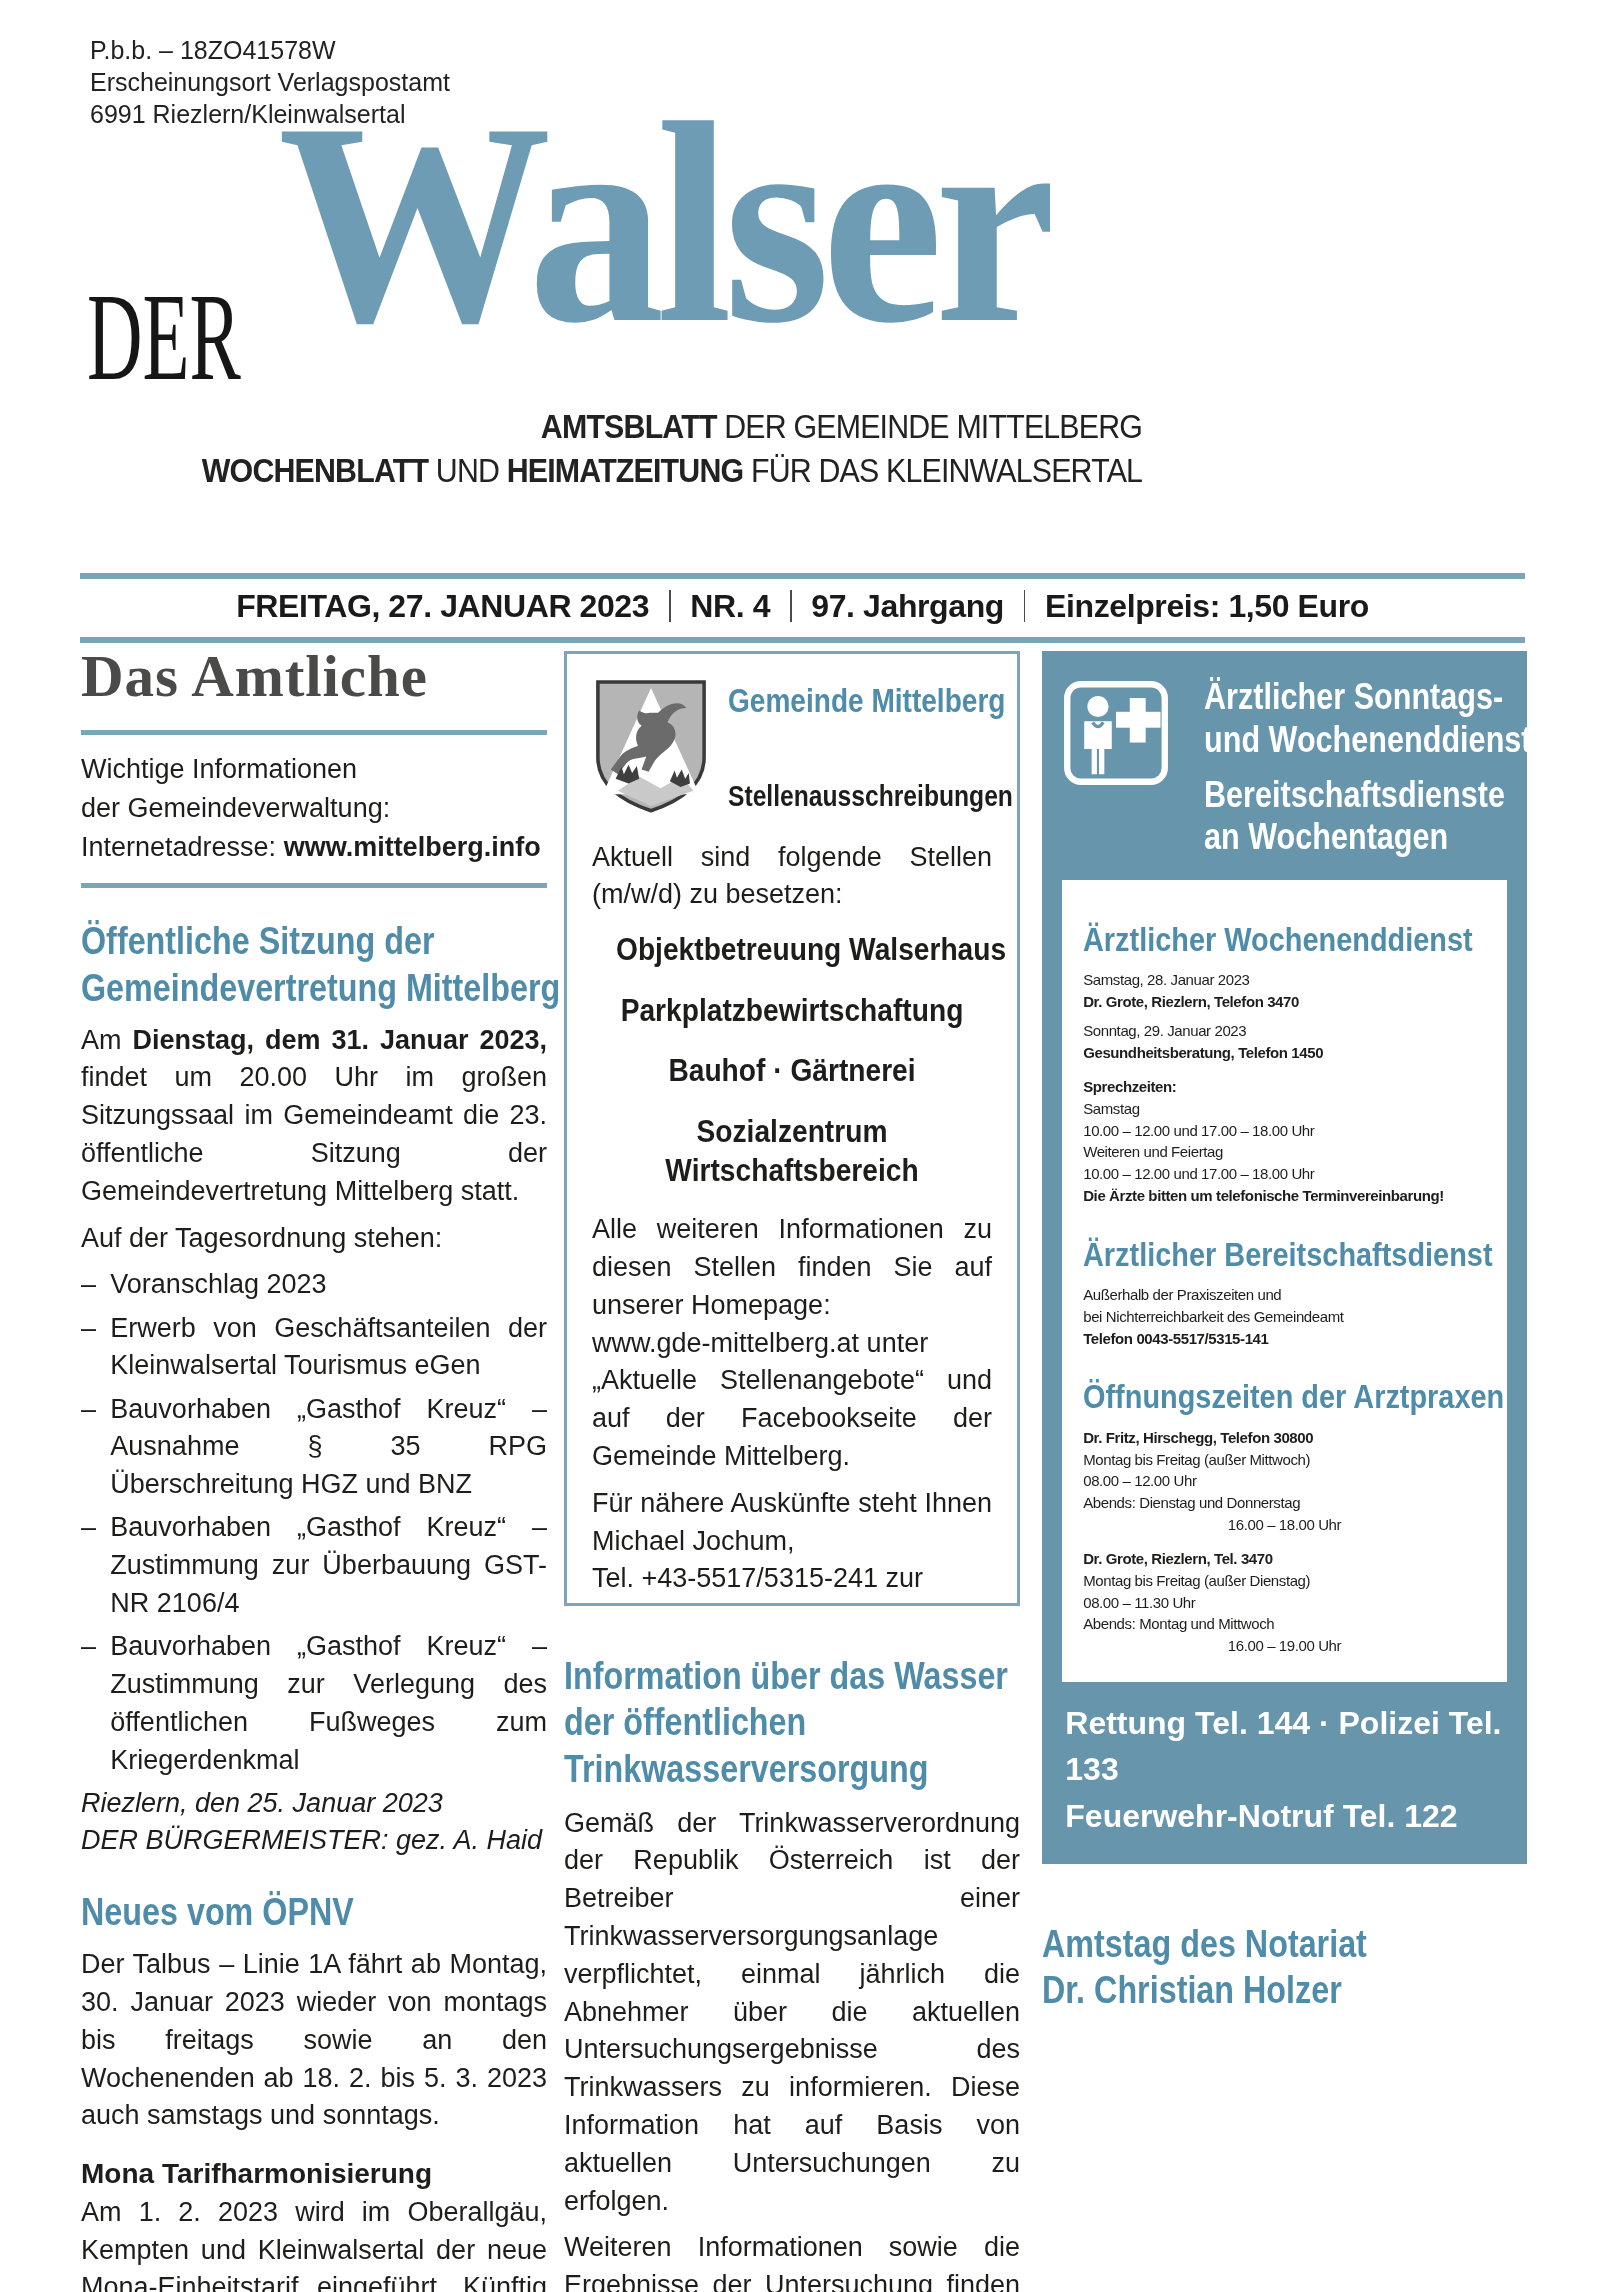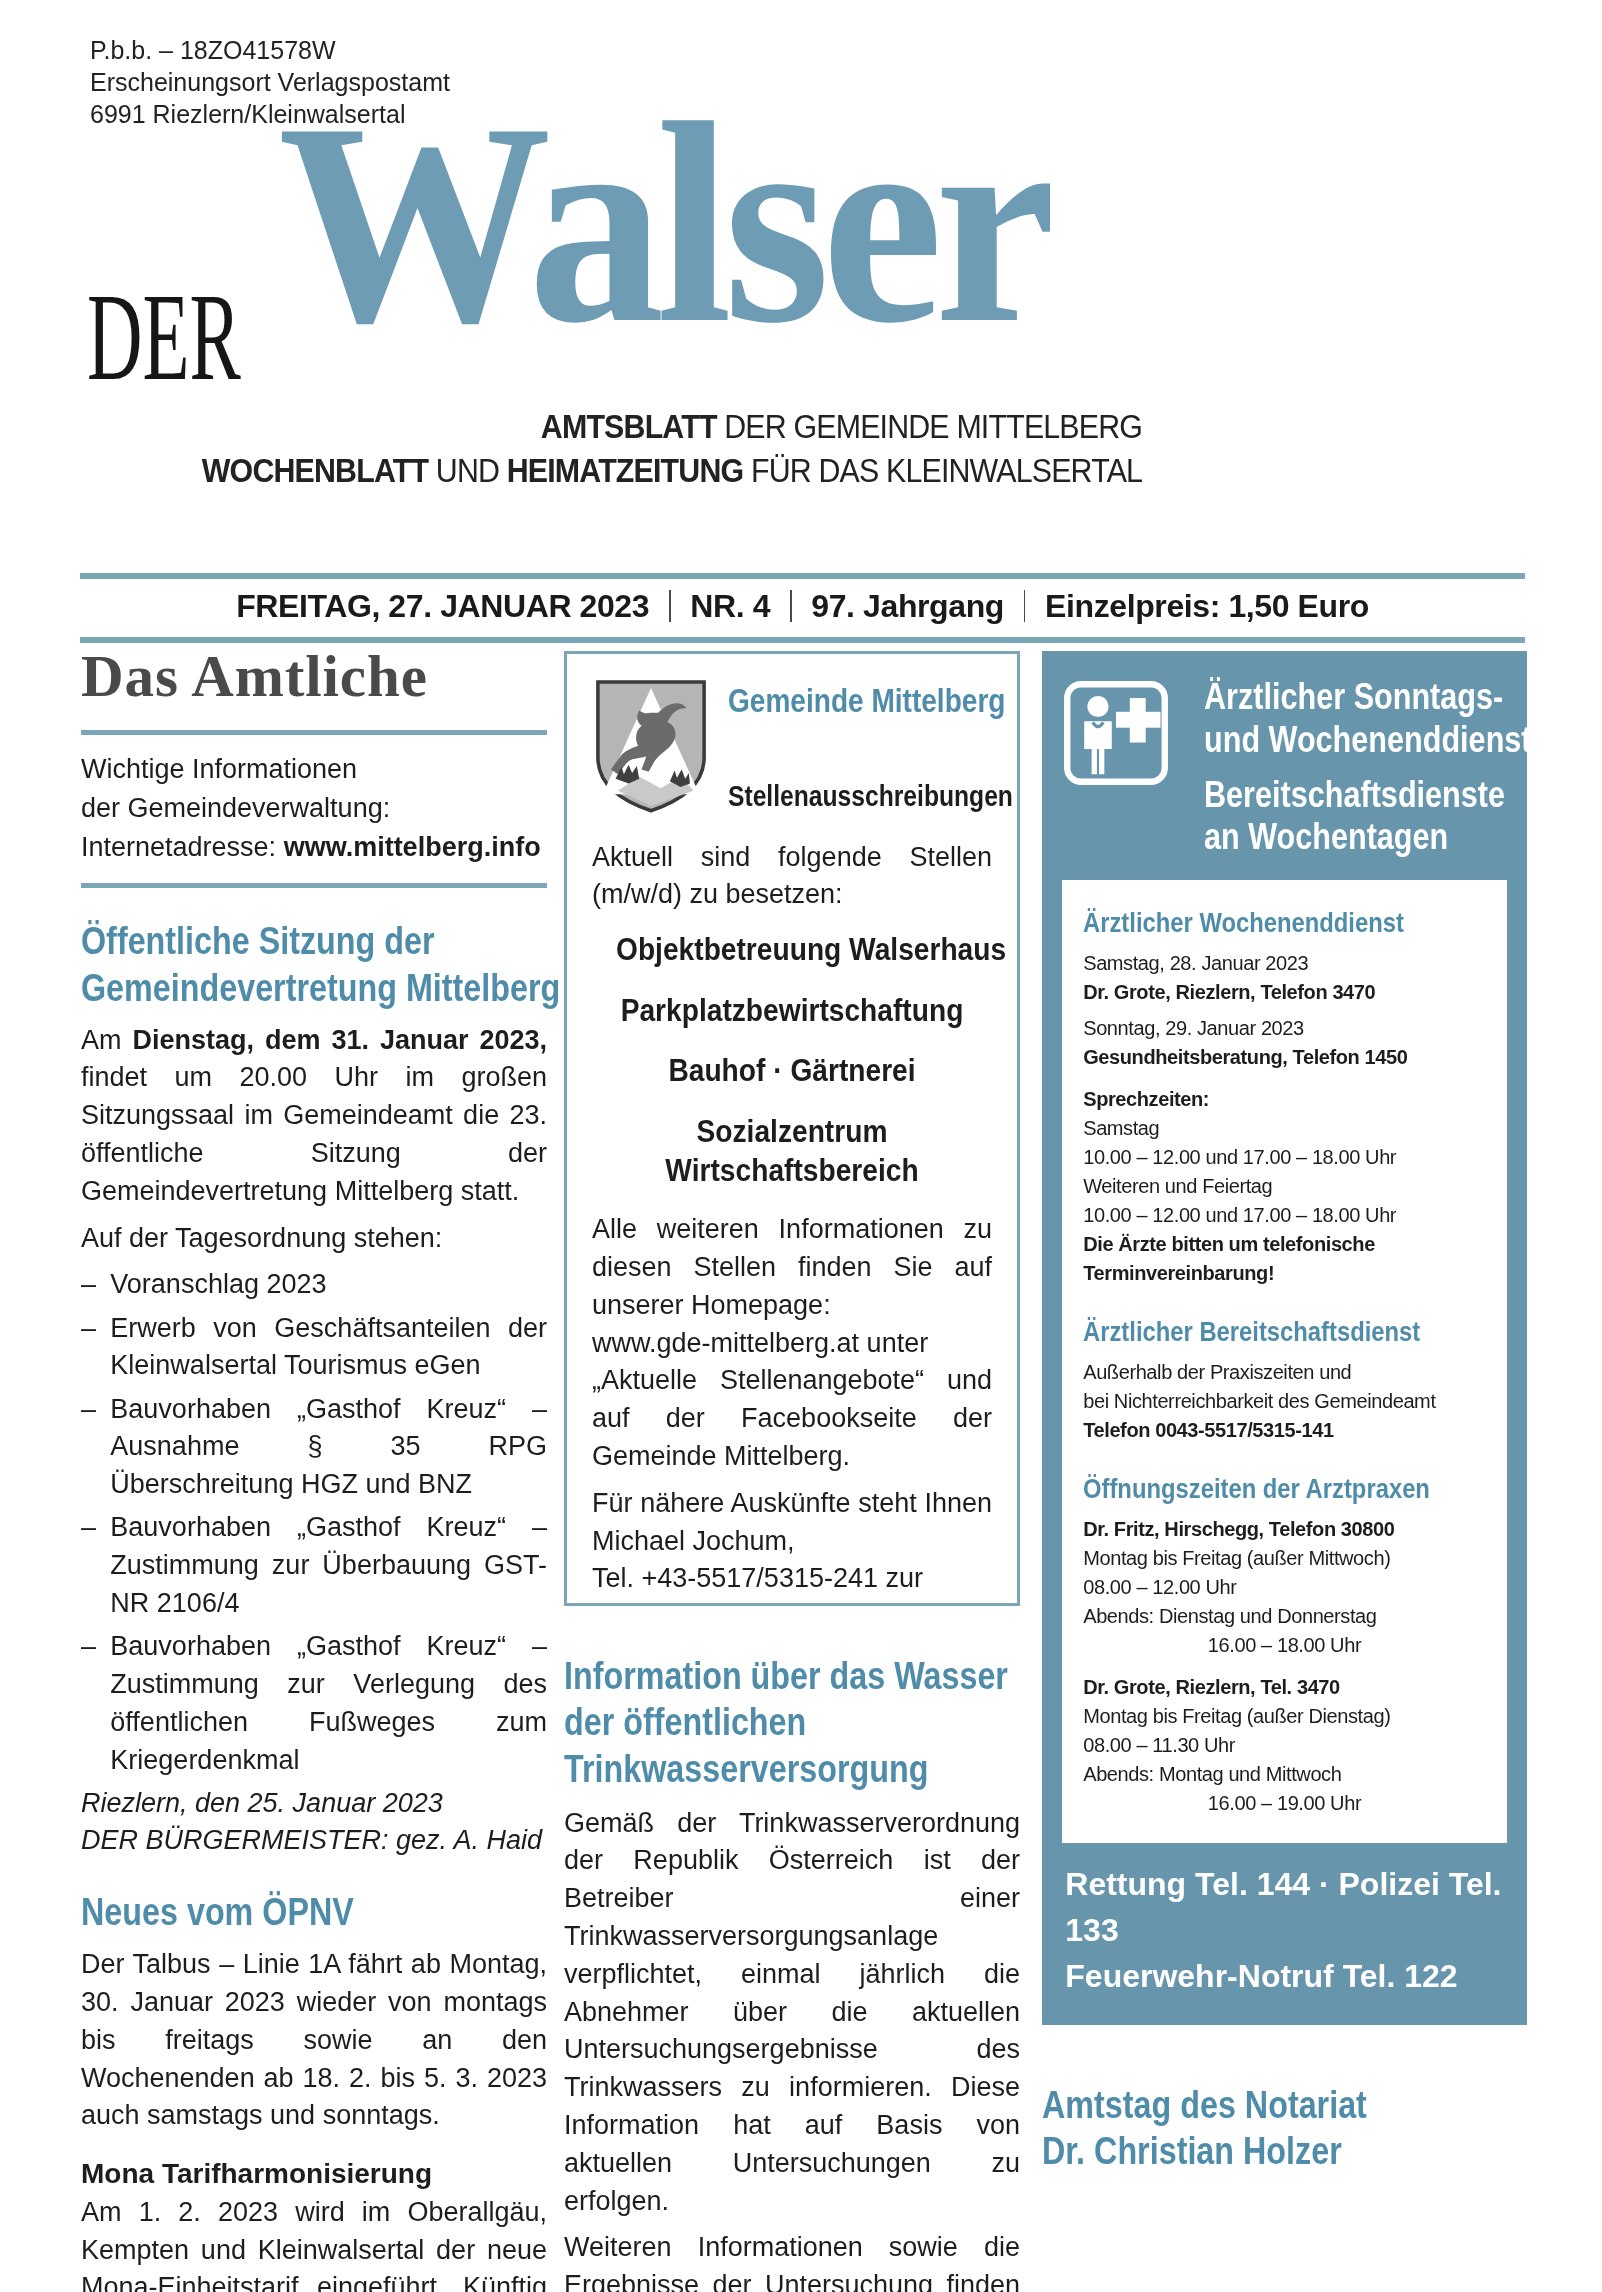--- a/index.html
+++ b/index.html
@@ -99,23 +99,23 @@
   .water .h-blue{margin-bottom:12.5px;}
 
   
   .medbox{background:var(--boxbg);padding:21.5px 19.7px 23px;}
   .medbox-head{display:flex;gap:35px;align-items:flex-start;margin:3.6px 1.8px 21.5px;}
   .med-icon{flex:0 0 auto;margin-top:3.6px;}
   .banner-text{color:#fff;font-weight:700;font-size:36px;line-height:1.18;}
   .banner-text .h-line{transform:scaleX(.85);transform-origin:0 50%;}
   .banner-gap{height:12.5px;}
   .medinner{background:#fff;padding:23px 21.5px 25px;}
-  .medinner .h-blue{font-size:28px;margin:3px 0 9px;}
+  .medinner .h-blue{font-size:34px;margin:16px 0 9px;}
   .medinner .h-blue.mt{margin-top:27px;}
-  .line{font-size:20px;line-height:1.45;letter-spacing:-0.4px;}
+  .line{font-size:15px;line-height:1.45;letter-spacing:-0.4px;}
   .line.c{text-align:center;}
   .gap8{height:7.2px;}
   .gap14{height:12.5px;}
   .medfooter{color:#fff;font-weight:700;font-size:32px;line-height:1.45;padding:18px 3.6px 1.8px;}
   .notariat{margin-top:57px;}
   .notariat .h-blue{margin-bottom:12.5px;}
 </style>
 </head>
 <body>
 

